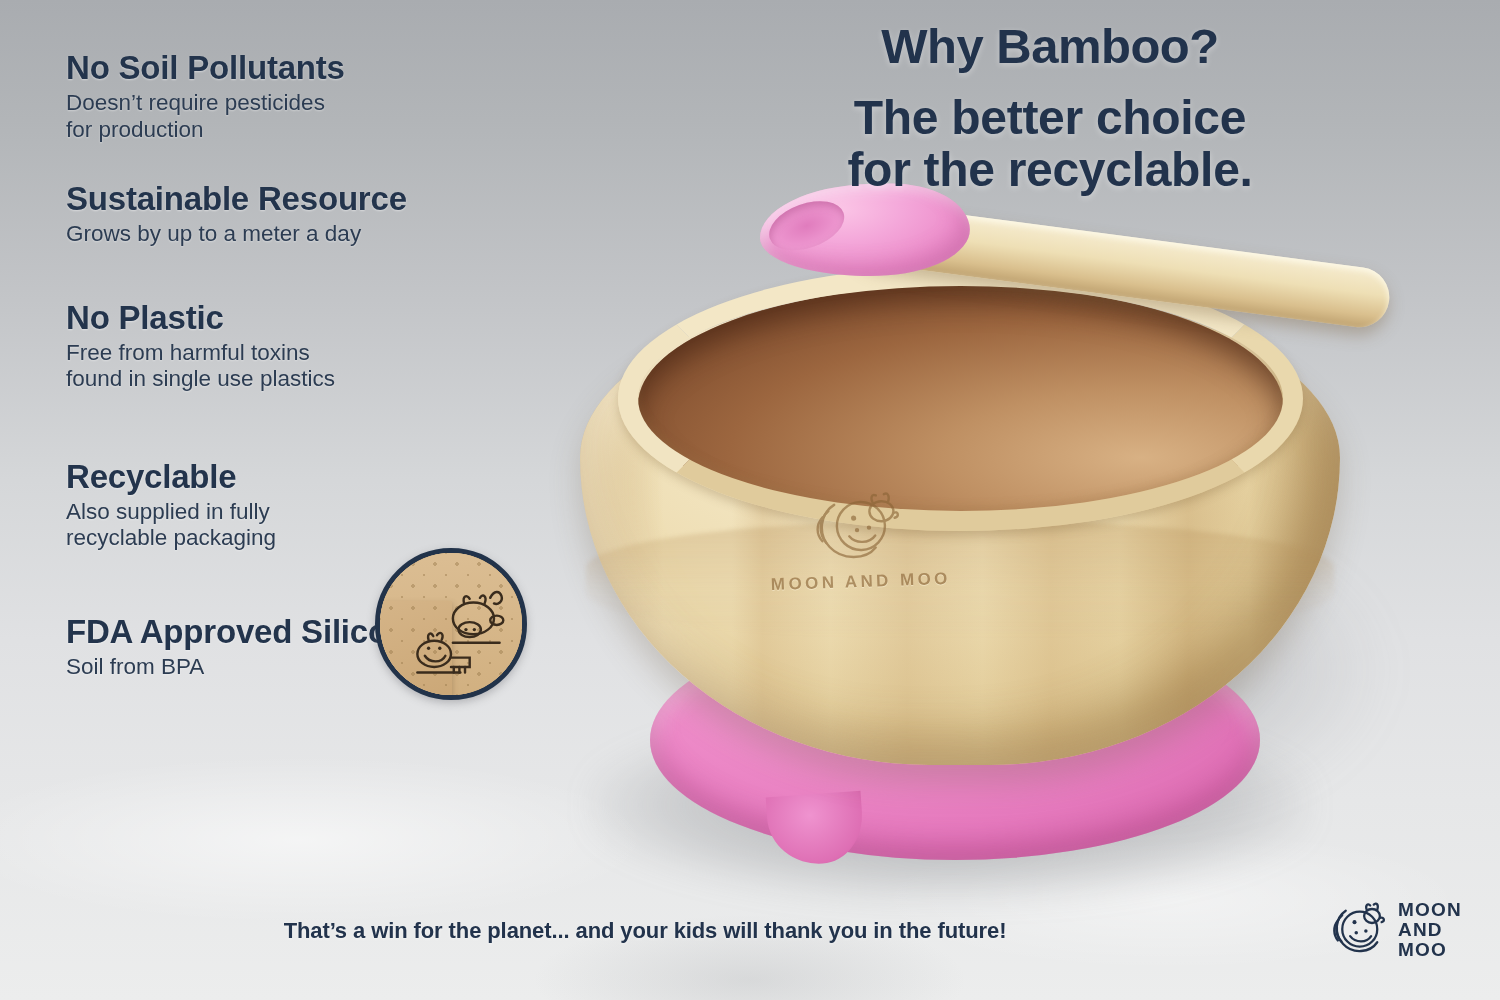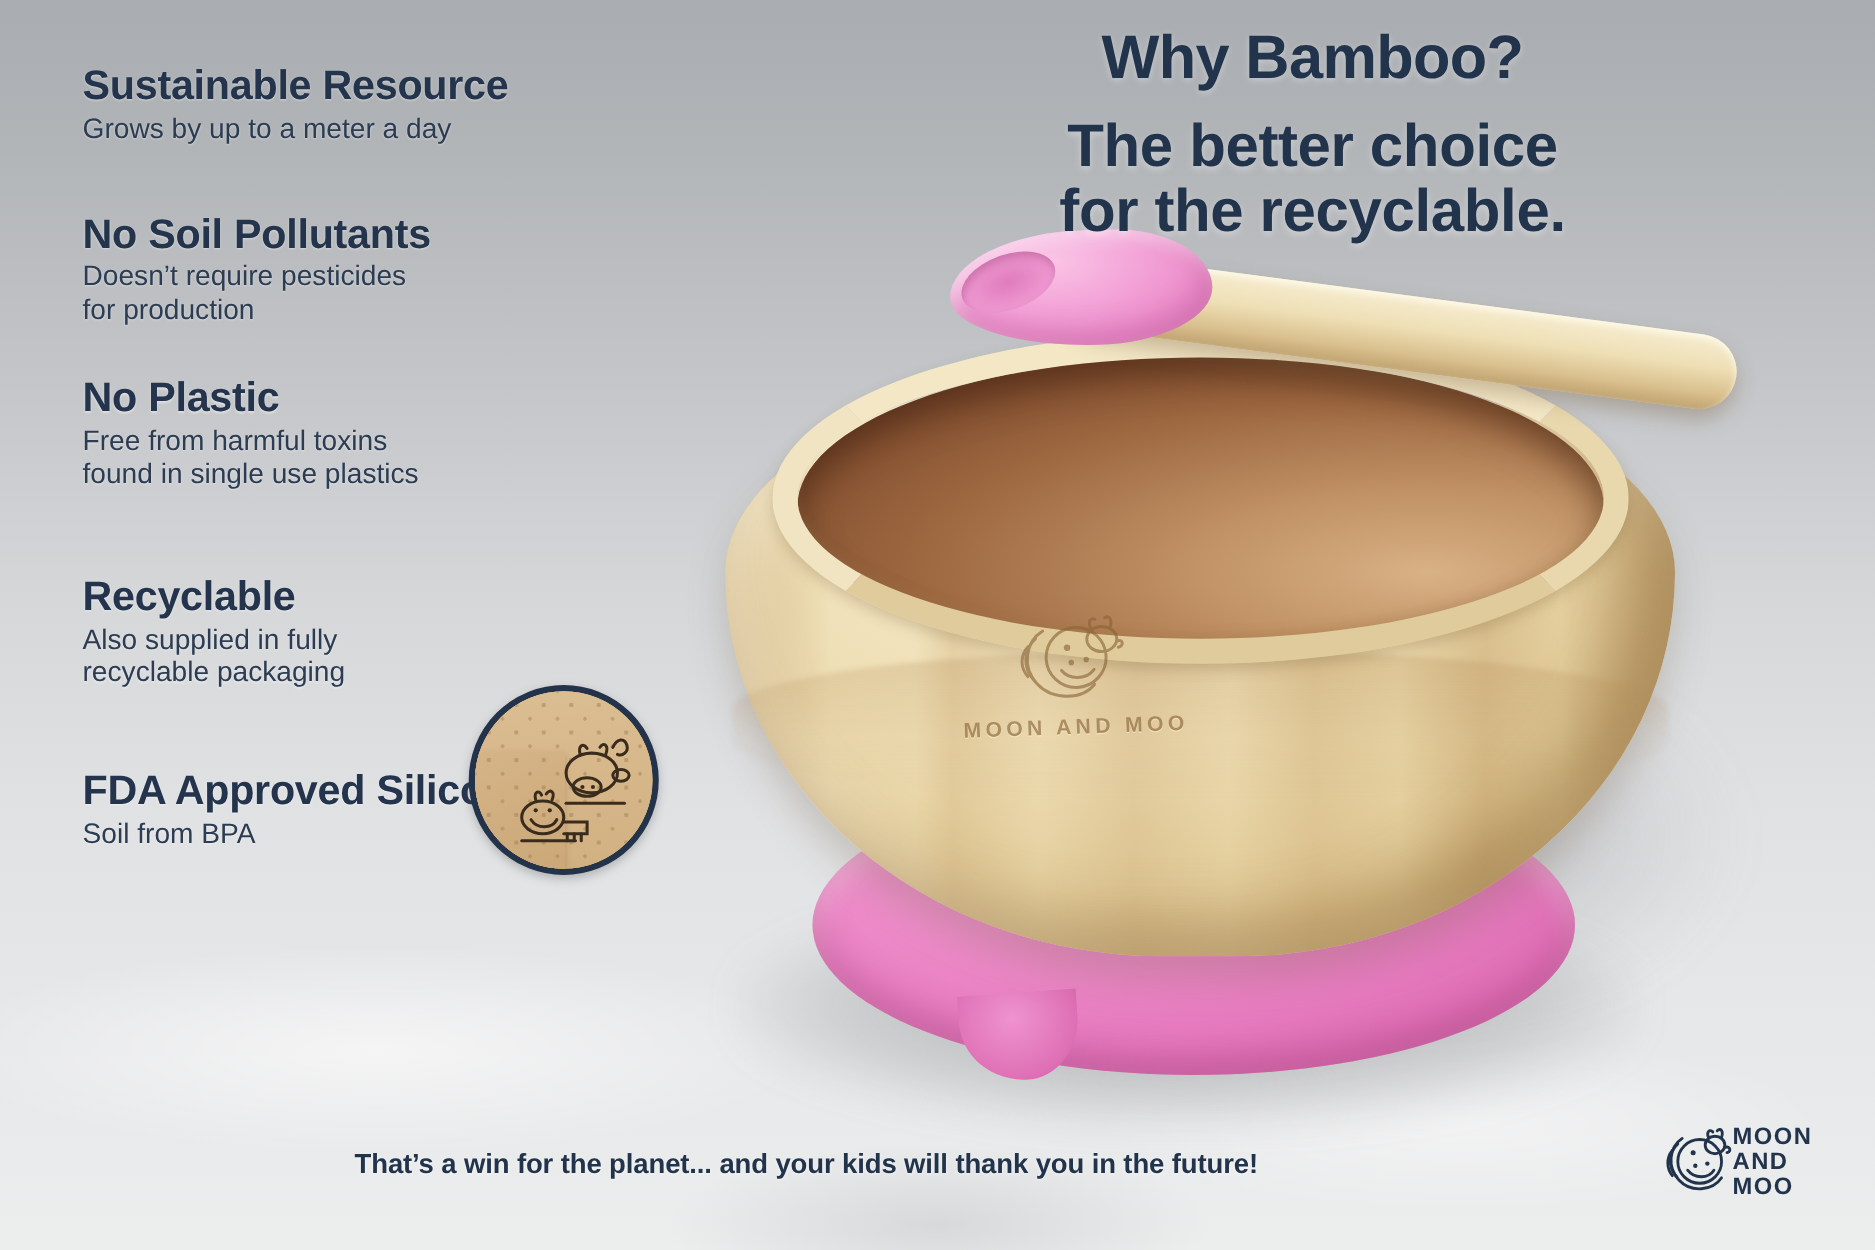--- a/index.html
+++ b/index.html
@@ -224,21 +224,21 @@
   
   #footer-tagline{
     position:absolute; left:0; top:918px; width:1290px;
     text-align:center;
     font-size:22px; font-weight:700; color:#22334c;
     letter-spacing:-.1px;
     text-shadow:0 1px 3px rgba(255,255,255,.55);
   }
   #brand-logo{
     position:absolute; left:1330px; top:900px;
-    display:flex; align-items:center; 
+    display:flex; align-items:center; gap:12px;
   }
   #brand-logo .mark{ width:56px; height:56px; flex:0 0 56px; }
   #brand-logo .wordmark{
     font-size:19px; font-weight:700; color:#22334c;
     line-height:1.06; letter-spacing:1.2px;
   }
 </style>
 </head>
 <body>
 
@@ -287,29 +287,29 @@
   </div>
 
   <div id="headline">
     <div class="hl-1">Why Bamboo?</div>
     <div class="hl-2">The better choice</div>
     <div class="hl-3">for the recyclable.</div>
   </div>
 
   <div id="features">
 
-    <div class="feature f-0">
-      <div class="feature-title">Sustainable Resource</div>
-      <div class="feature-desc">Grows by up to a meter a day</div>
-    </div>
-
     <div class="feature f-1">
       <div class="feature-title">No Soil Pollutants</div>
       <div class="feature-desc">Doesn’t require pesticides
 for production</div>
+    </div>
+
+    <div class="feature f-0">
+      <div class="feature-title">Sustainable Resource</div>
+      <div class="feature-desc">Grows by up to a meter a day</div>
     </div>
 
     <div class="feature f-2">
       <div class="feature-title">No Plastic</div>
       <div class="feature-desc">Free from harmful toxins
 found in single use plastics</div>
     </div>
 
     <div class="feature f-3">
       <div class="feature-title">Recyclable</div>

